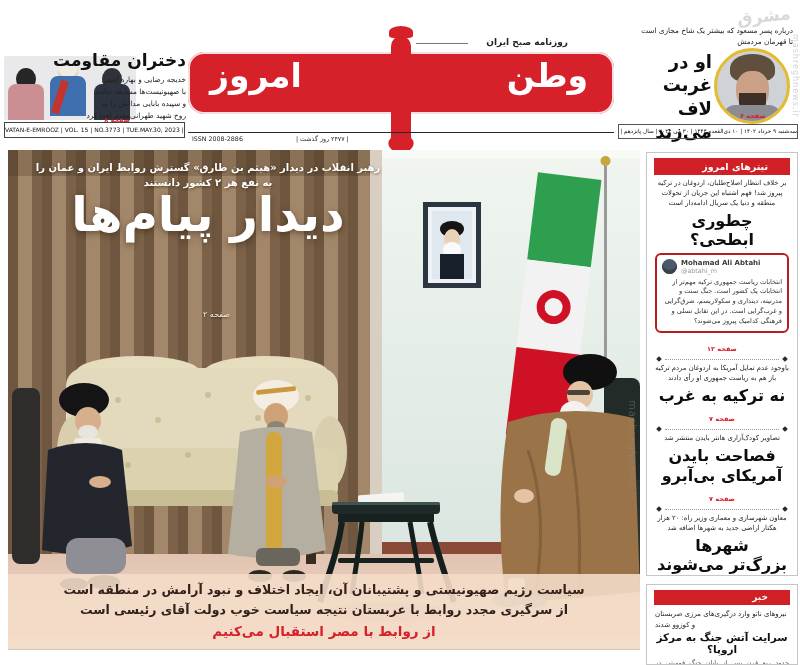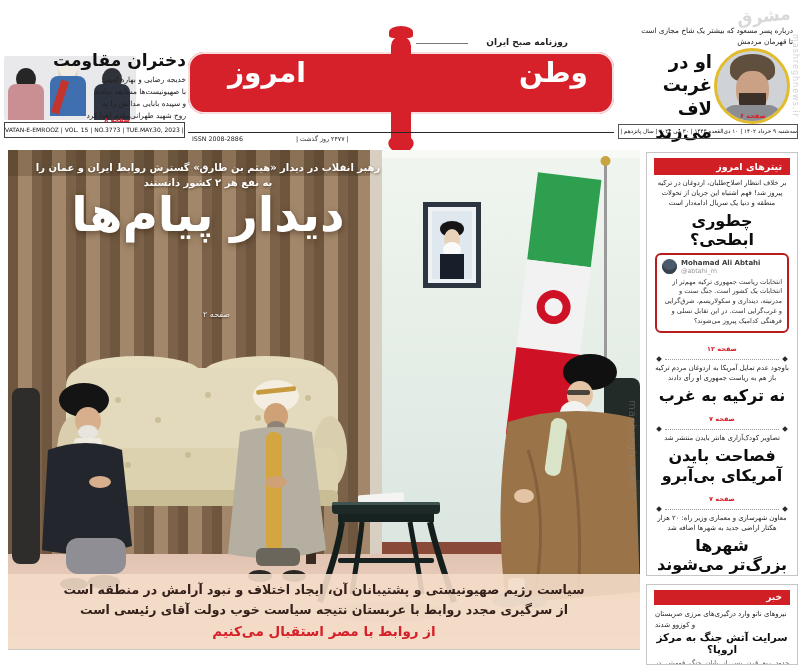--- a/index.html
+++ b/index.html
@@ -27,21 +27,21 @@
   .girls-page { right:56px; top:96px; }
   .eng-box { left:0; top:102px; width:181px; height:16px; border:1px solid #444;
              font-size:6px; line-height:14px; text-align:center; white-space:nowrap; overflow:hidden; color:#111; }
 
   .masthead { left:188px; top:24px; width:426px; height:122px; }
   .site-url { left:66px; top:34px; font-size:10px; letter-spacing:1.5px; color:#8d8d8d;text-align:center; }
   .tagline { right:46px; top:13px; font-size:9px; color:#222; font-weight:bold; }
   .tagline-dash { right:146px; top:19px; width:52px; border-top:1px solid #777; }
   .logo-bar { left:0; top:28px; width:426px; height:62px; background:#d6212a; border-radius:16px;
               box-shadow:inset 0 0 0 2px rgba(255,255,255,.85); }
-  .logo-word { position:absolute; color:#fff; font-weight:bold; font-size:28px; top:4px;margin-left:18px; }
+  .logo-word { position:absolute; color:#fff; font-weight:bold; font-size:33px; top:4px; }
   .logo-word.right { right:26px; }
   .logo-word.left  { left:22px; }
   .orn-alef  { left:203px; top:12px; width:20px; height:116px; background:#d6212a; border-radius:10px; }
   .orn-crown { left:201px; top:2px; width:24px; height:12px; background:#d6212a; border-radius:50% 50% 20% 20%; }
   .orn-heart { left:206px; top:118px; width:14px; height:14px; background:#d6212a; transform:rotate(45deg); }
   .orn-heart::before, .orn-heart::after { content:""; position:absolute; width:14px; height:14px; border-radius:50%; background:#d6212a; }
   .orn-heart::before { left:-8px; top:0; } .orn-heart::after { left:0; top:-8px; }
   .sub-line { left:0; top:108px; width:426px; border-top:1px solid #2a2a2a; }
   .issn { left:2px; top:111px; font-size:6.3px; color:#222; background:#fff; padding:0 2px; }
   .counter { left:104px; top:111px; font-size:6.3px; color:#222; background:#fff; padding:0 4px; }
@@ -74,21 +74,21 @@
                   background:rgba(243,219,200,.9); line-height:1.55; }
   .cap-dark { font-size:12.5px; font-weight:bold; color:#33201a; }
   .cap-red  { font-size:13.5px; font-weight:bold; color:#d6212a; margin-top:2px; }
 
   
   .sidebar { left:646px; top:152px; width:152px; height:513px; }
   .sb-box { position:absolute; left:0; width:152px; border:1px solid #c6c6c6; background:#fff; overflow:hidden; }
   .box1 { top:0; height:424px; padding-top:5px; }
   .box2 { top:432px; bottom:0; padding-top:5px; }
   .red-header { margin:0 7px 4px; height:17px; background:#d11f26; color:#fff; font-weight:bold;
-                font-size:9.5px; line-height:17px; text-align:right; padding-right:8px; position:relative; }
+                font-size:9.5px; line-height:17px; text-align:right; padding-right:22px; position:relative; }
   .sb-kicker { margin:2px 8px; font-size:6.8px; line-height:1.45; text-align:center; color:#222; }
   .sb-headline { margin:0 4px; font-size:16px; font-weight:bold; line-height:1.22; text-align:center; color:#0d0d0d; }
   .tweet-card { margin:3px 8px; border:2px solid #b91c1c; border-radius:6px; padding:4px 5px; }
   .tweet-top { display:flex; align-items:center; gap:4px; direction:ltr; }
   .tweet-avatar { width:15px; height:15px; border-radius:50%; background:#4a5a6a; box-shadow:inset 0 -4px 0 #39434d; flex:none; }
   .tweet-name { font-size:7px; font-weight:bold; color:#3a3a3a; }
   .tweet-handle { font-size:6.4px; color:#9a9a9a; }
   .tweet-text { margin-top:3px; font-size:6.6px; line-height:1.5; text-align:right; color:#333; }
   .marker-row { text-align:center; margin:1px 0; }
   .story-sep { display:flex; align-items:center; gap:4px; margin:2px 10px 3px; }

